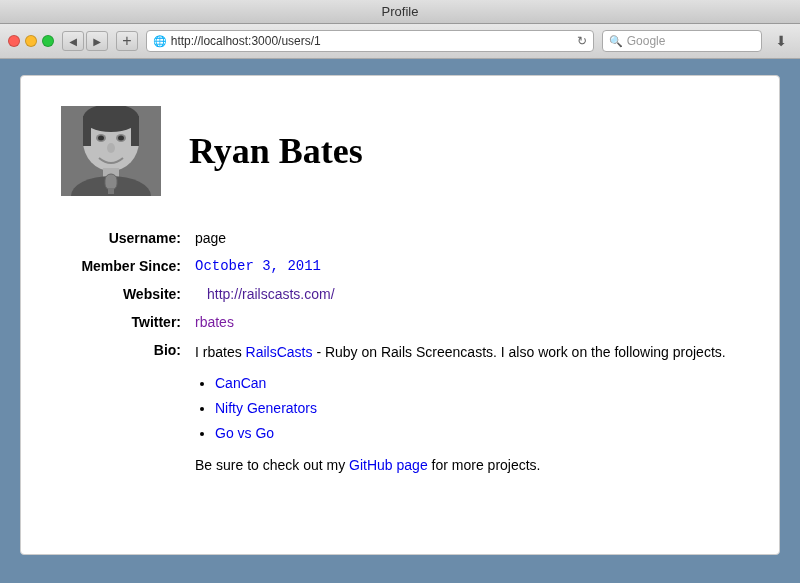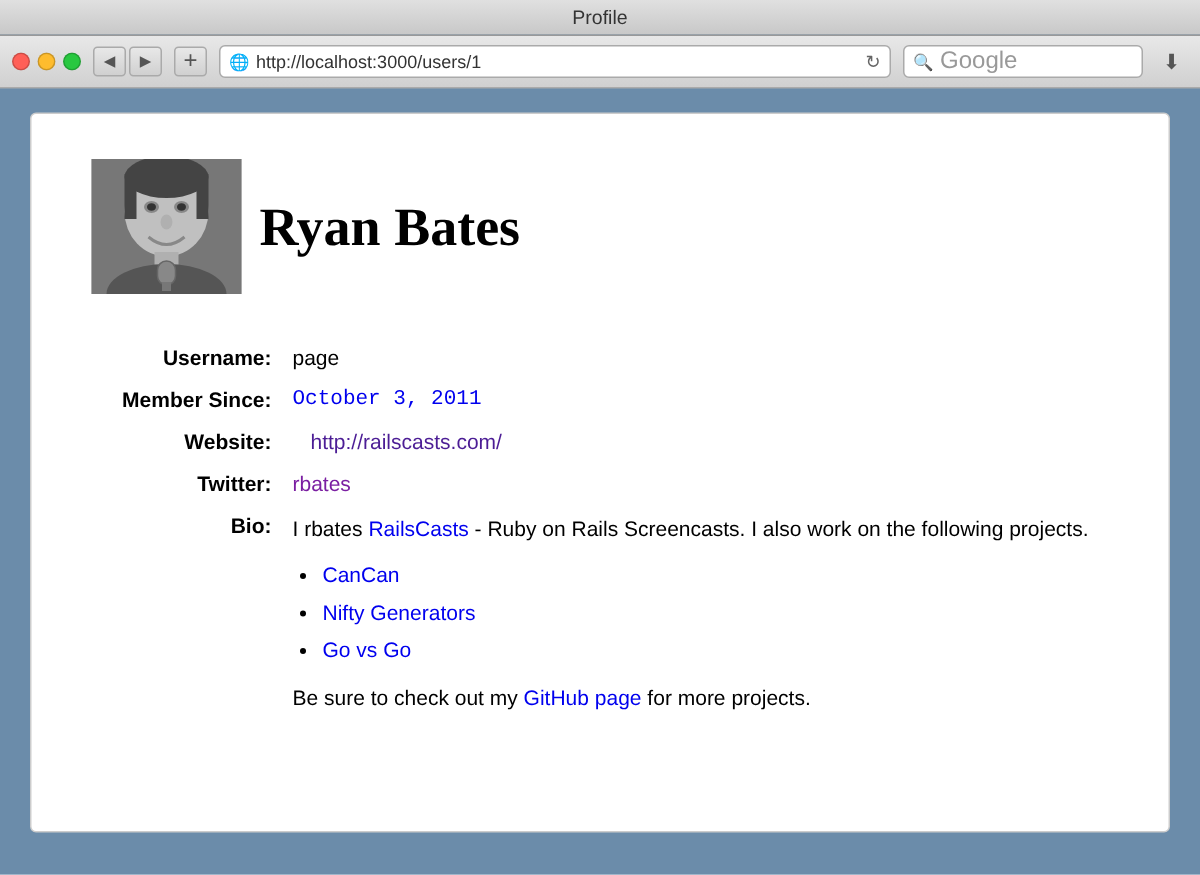--- a/index.html
+++ b/index.html
@@ -119,21 +119,21 @@
       width: 160px;
       gap: 4px;
     }
 
     .search-icon-small {
       color: #888;
       font-size: 11px;
     }
 
     .search-text {
-      font-size: 16px;
+      font-size: 12px;
       color: #999;
     }
 
     .download-btn {
       width: 22px;
       height: 20px;
       display: flex;
       align-items: center;
       justify-content: center;
       font-size: 14px;
@@ -154,21 +154,21 @@
       background: white;
       border: 1px solid #ccc;
       border-radius: 4px;
       padding: 30px 40px 30px 40px;
       min-height: 480px;
     }
 
     .profile-header {
       display: flex;
       align-items: center;
-      gap: 12px;
+      gap: 28px;
       margin-bottom: 28px;
     }
 
     .avatar-img {
       width: 100px;
       height: 90px;
       background: #888;
       border: none;
       overflow: hidden;
       position: relative;

